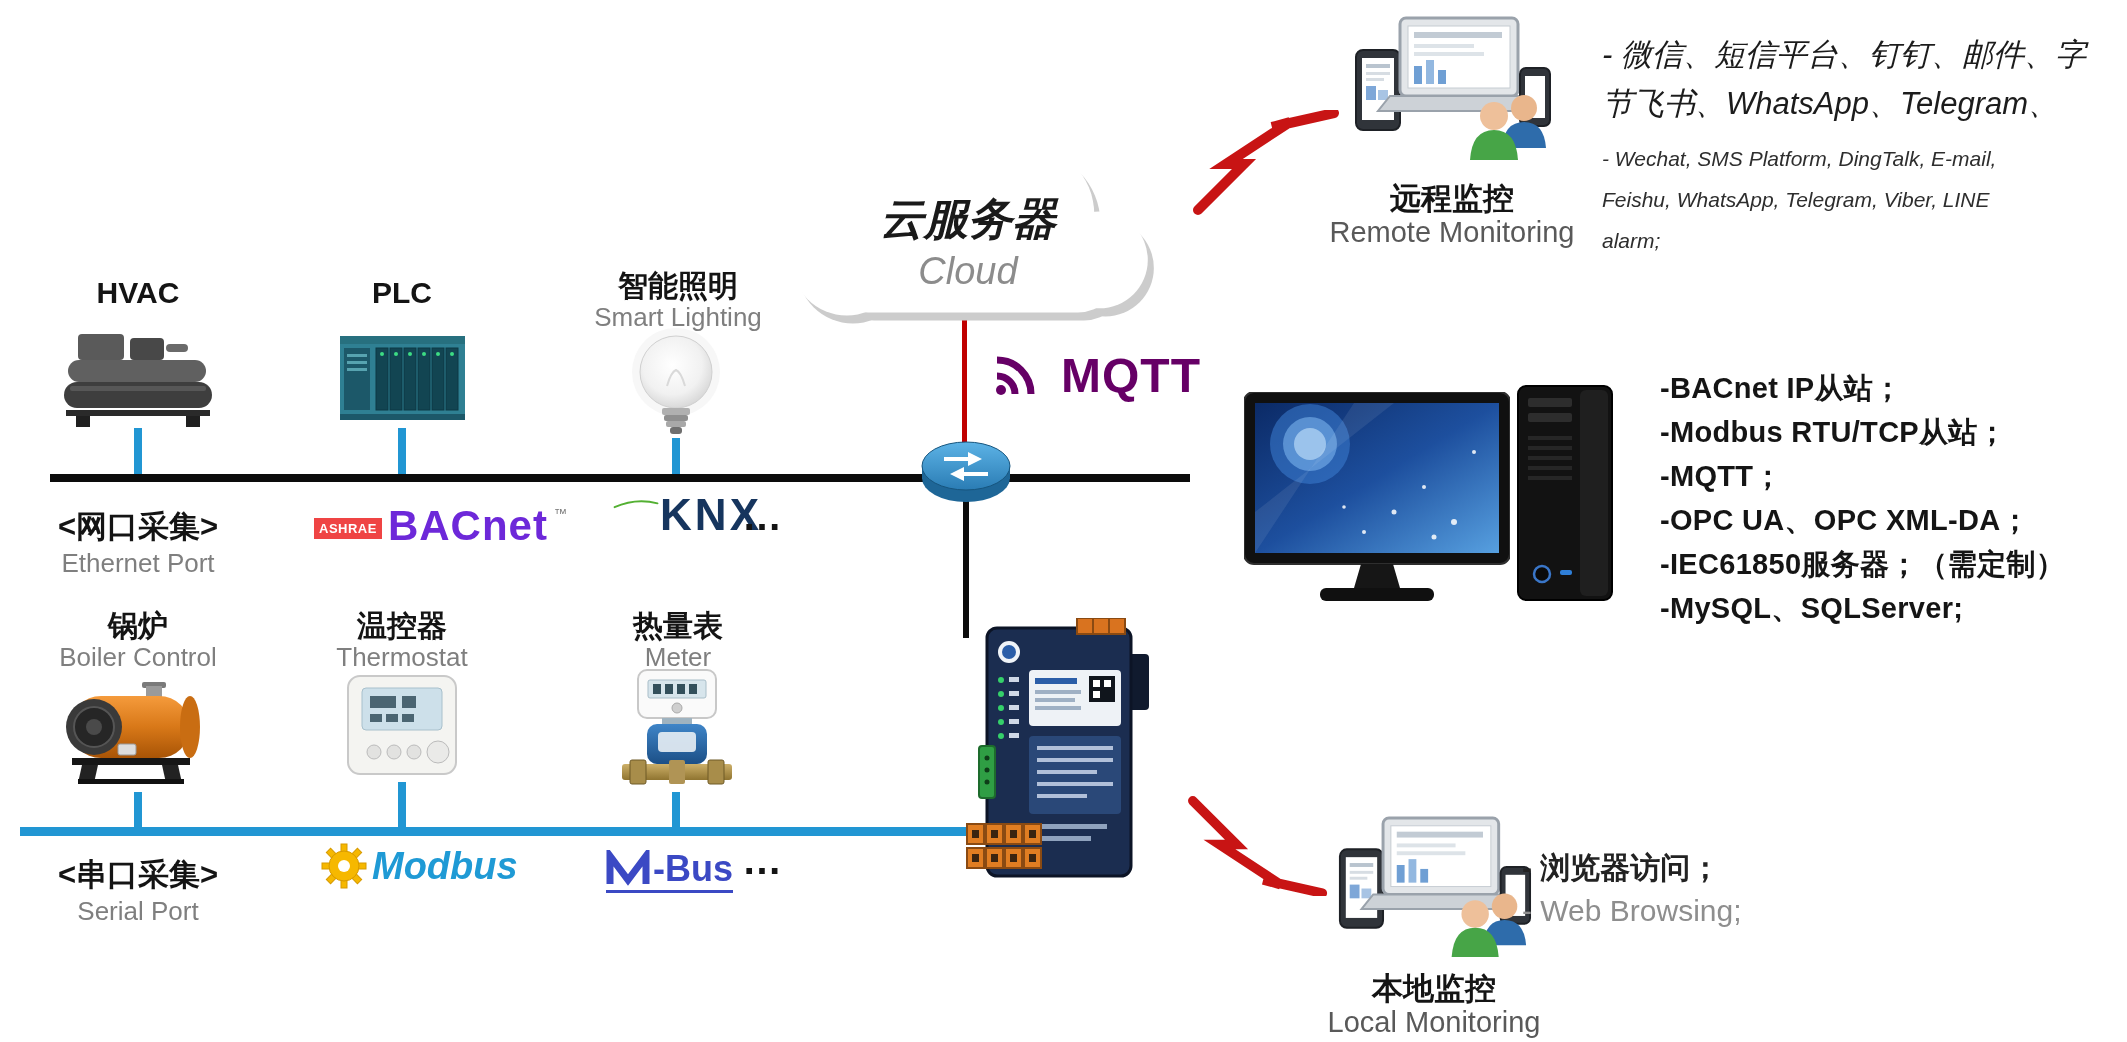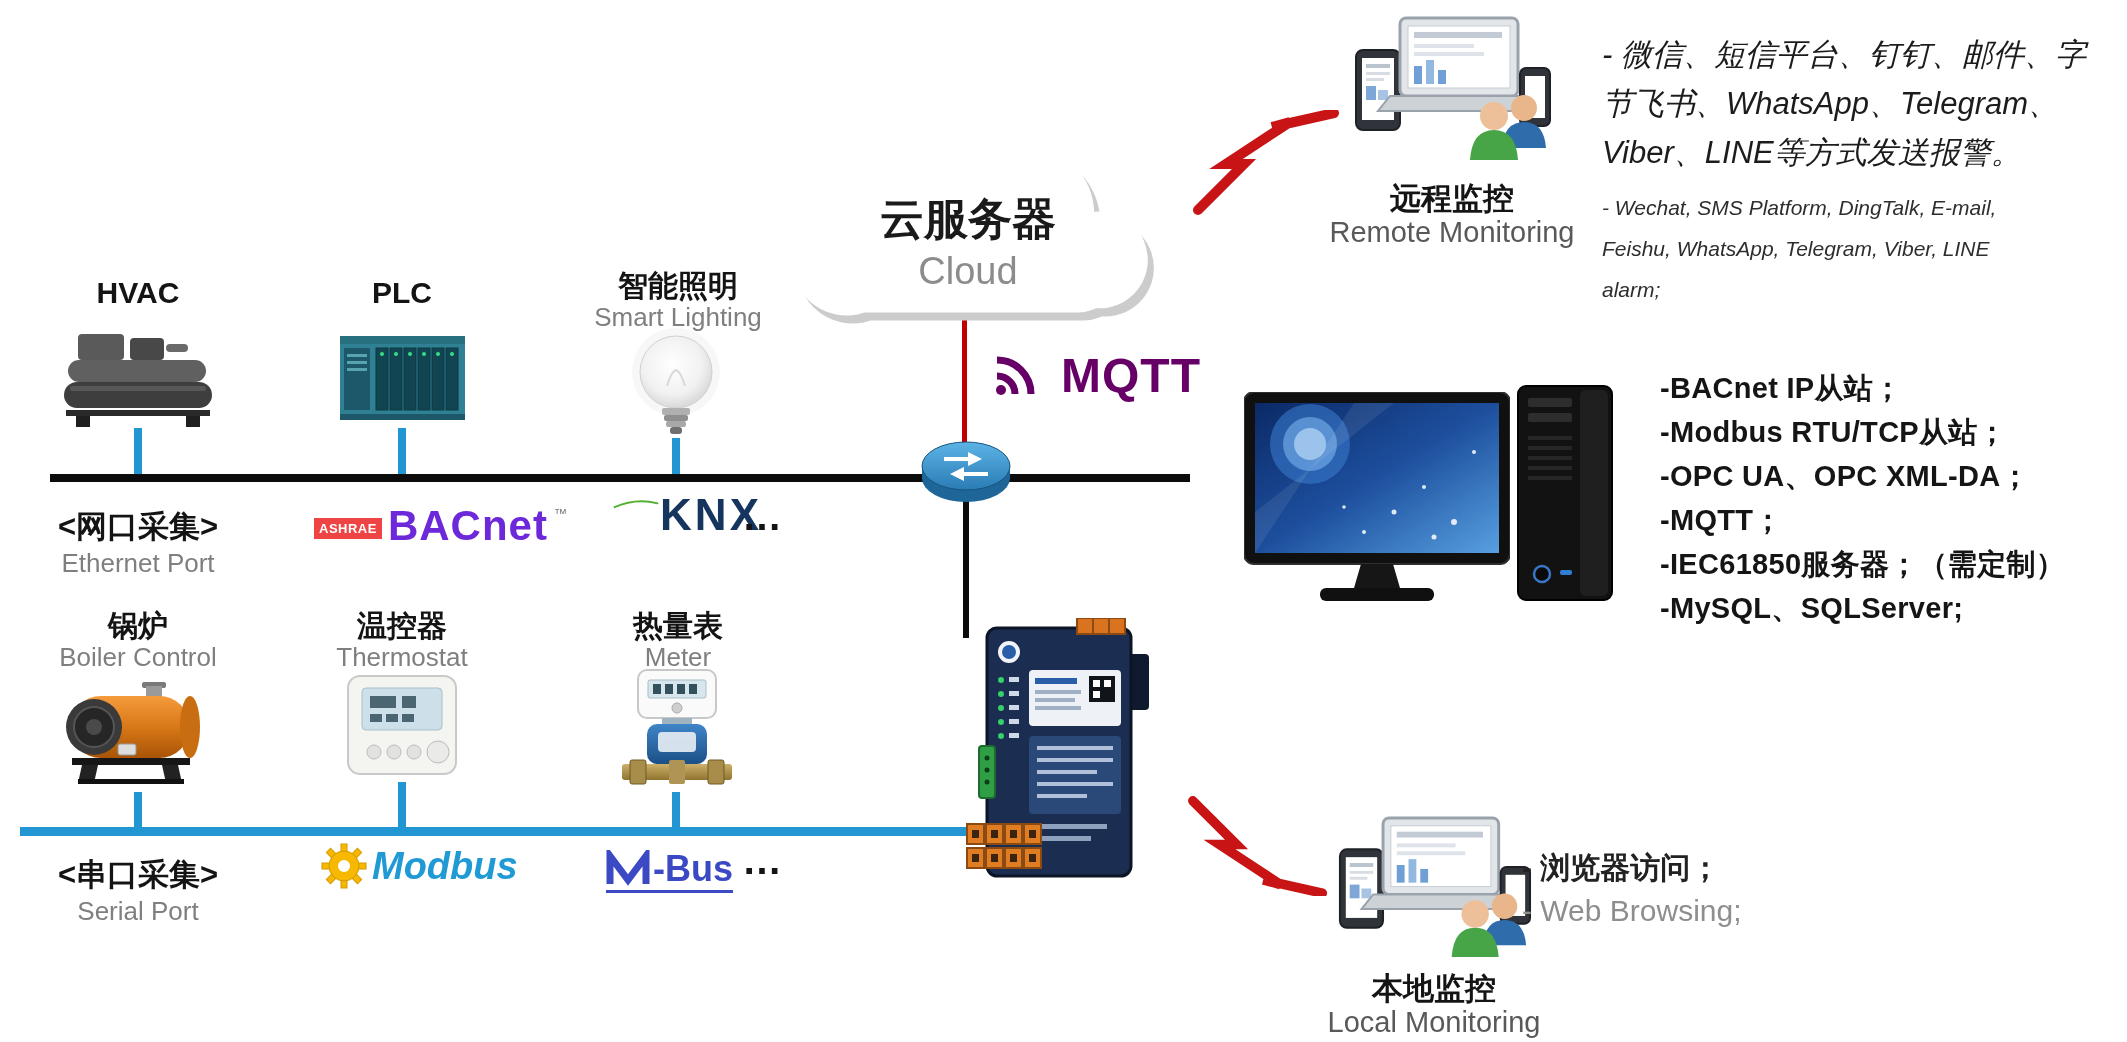--- a/index.html
+++ b/index.html
@@ -97,21 +97,21 @@
   <div class="abs" style="left:962px; top:312px; width:5px; height:136px; background:#c00000;"></div>
   <div class="abs" style="left:963px; top:498px; width:6px; height:140px; background:#0c0c0c;"></div>
 
   <div class="abs stub" style="left:134px; top:428px; width:8px; height:46px;"></div>
   <div class="abs stub" style="left:398px; top:428px; width:8px; height:46px;"></div>
   <div class="abs stub" style="left:672px; top:438px; width:8px; height:36px;"></div>
   <div class="abs stub" style="left:134px; top:792px; width:8px; height:35px;"></div>
   <div class="abs stub" style="left:398px; top:782px; width:8px; height:45px;"></div>
   <div class="abs stub" style="left:672px; top:792px; width:8px; height:35px;"></div>
 
-  <div class="abs" style="left:766px; top:108px; width:404px; height:228px;">
+  <div class="abs" style="left:766px; top:108px; width:404px; height:228px;font-style:italic;">
     <svg viewBox="0 0 400 225" style="position:absolute; inset:0; width:100%; height:100%;">
       <g fill="#cccccc">
         <circle cx="86" cy="158" r="55"></circle>
           <circle cx="166" cy="103" r="75"></circle>
         <circle cx="261" cy="113" r="70"></circle>
           <circle cx="336" cy="158" r="48"></circle>
         <rect x="66" y="128" width="290" height="82" rx="41"></rect>
       </g>
       <g fill="#ffffff">
         <circle cx="80" cy="150" r="55"></circle>
@@ -435,39 +435,38 @@
     <rect x="12" y="72" width="44" height="4" fill="#262626"></rect>
     <rect x="12" y="82" width="44" height="4" fill="#262626"></rect>
     <rect x="12" y="92" width="44" height="4" fill="#262626"></rect>
     <circle cx="26" cy="190" r="8" fill="#0a0a0a" stroke="#3a76c8" stroke-width="2.5"></circle>
     <rect x="44" y="186" width="12" height="5" rx="2" fill="#2f7fd8"></rect>
   </svg>
 
   <div class="abs" style="left:1660px; top:366px;">
     <div class="feature-line">-BACnet IP从站；</div>
     <div class="feature-line">-Modbus RTU/TCP从站；</div>
+    <div class="feature-line">-MQTT；</div>
     <div class="feature-line">-OPC UA、OPC XML-DA；</div>
-    <div class="feature-line">-MQTT；</div>
     <div class="feature-line">-IEC61850服务器；（需定制）</div>
     <div class="feature-line">-MySQL、SQLServer;</div>
   </div>
 
   <svg class="abs" viewBox="0 0 150 105" style="left:1192px; top:110px; width:150px; height:105px;">
     <use href="#bolt"></use>
   </svg>
   <svg class="abs" viewBox="0 0 200 150" style="left:1352px; top:16px; width:200px; height:150px;">
     <use href="#monitor-cluster"></use>
   </svg>
   <div class="abs hcenter mon-cn" style="left:1452px; top:178px;">远程监控</div>
   <div class="abs hcenter mon-en" style="left:1452px; top:216px;">Remote Monitoring</div>
 
   <div class="abs" style="left:1602px; top:30px; width:515px;font-style:italic;">
     <div class="note-cn">- 微信、短信平台、钉钉、邮件、字</div>
     <div class="note-cn">节飞书、WhatsApp、Telegram、</div>
-    <div class="note-cn">Viber、LINE等方式发送报警。</div>
     <div class="note-en note-en-first">- Wechat, SMS Platform, DingTalk, E-mail,</div>
     <div class="note-en">Feishu, WhatsApp, Telegram, Viber,  LINE</div>
     <div class="note-en">alarm;</div>
   </div>
 
   <svg class="abs" viewBox="0 0 150 105" style="left:1186px; top:796px; width:145px; height:100px; transform:scaleY(-1);">
     <use href="#bolt"></use>
   </svg>
   <svg class="abs" viewBox="0 0 200 150" style="left:1336px; top:816px; width:196px; height:147px;">
     <use href="#monitor-cluster"></use>

